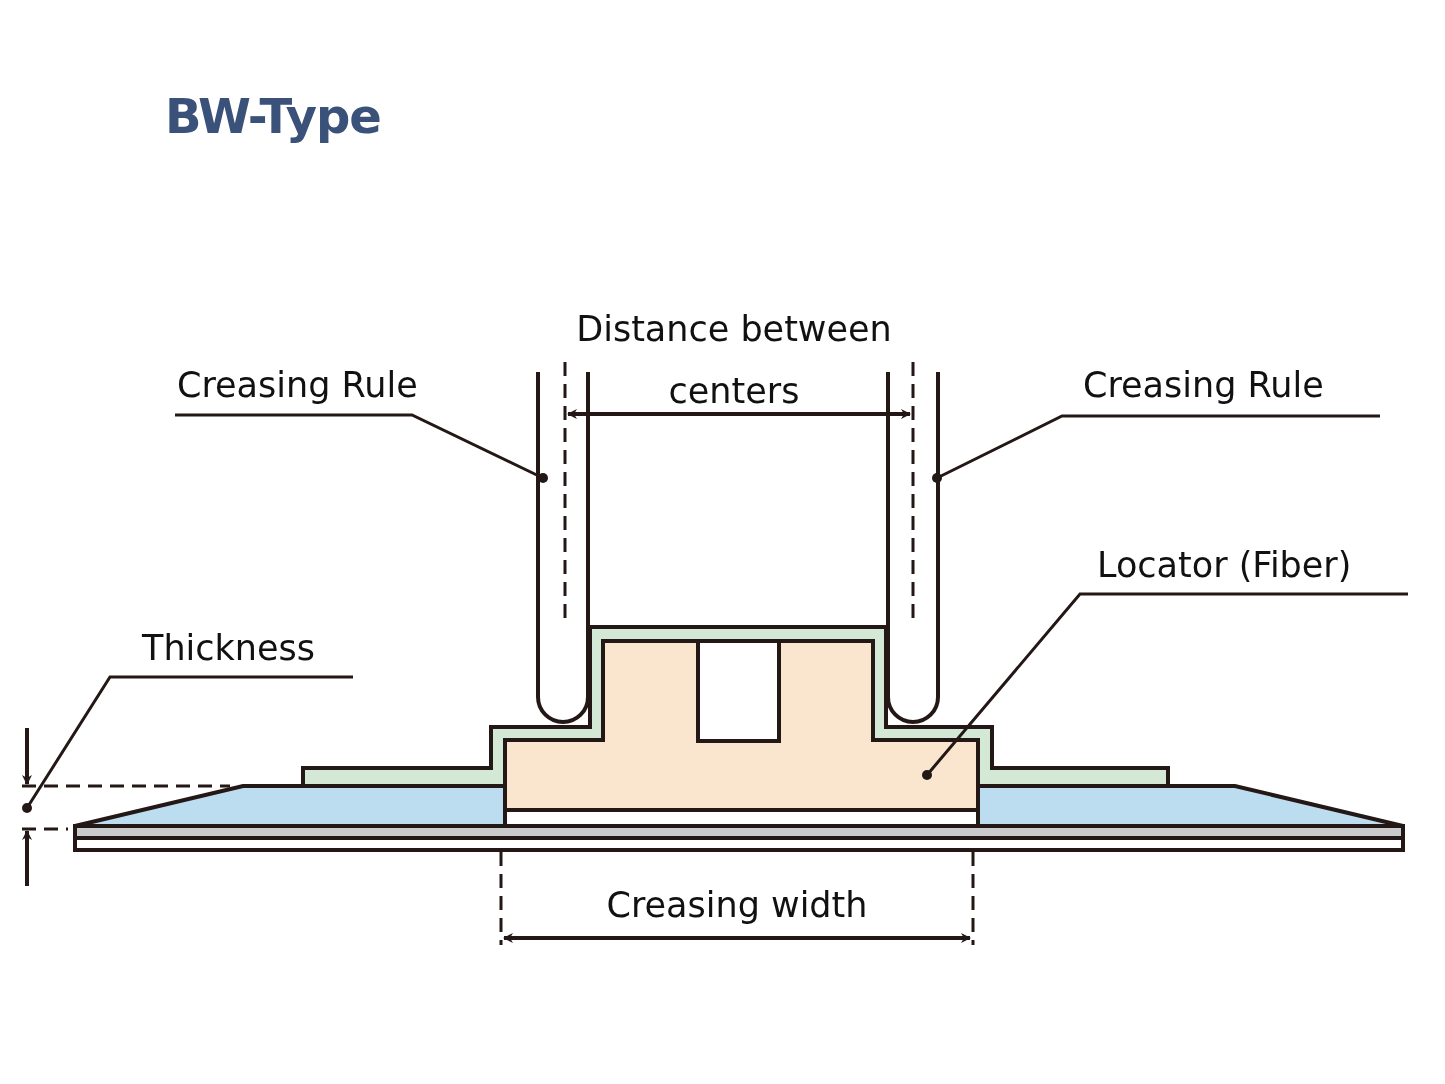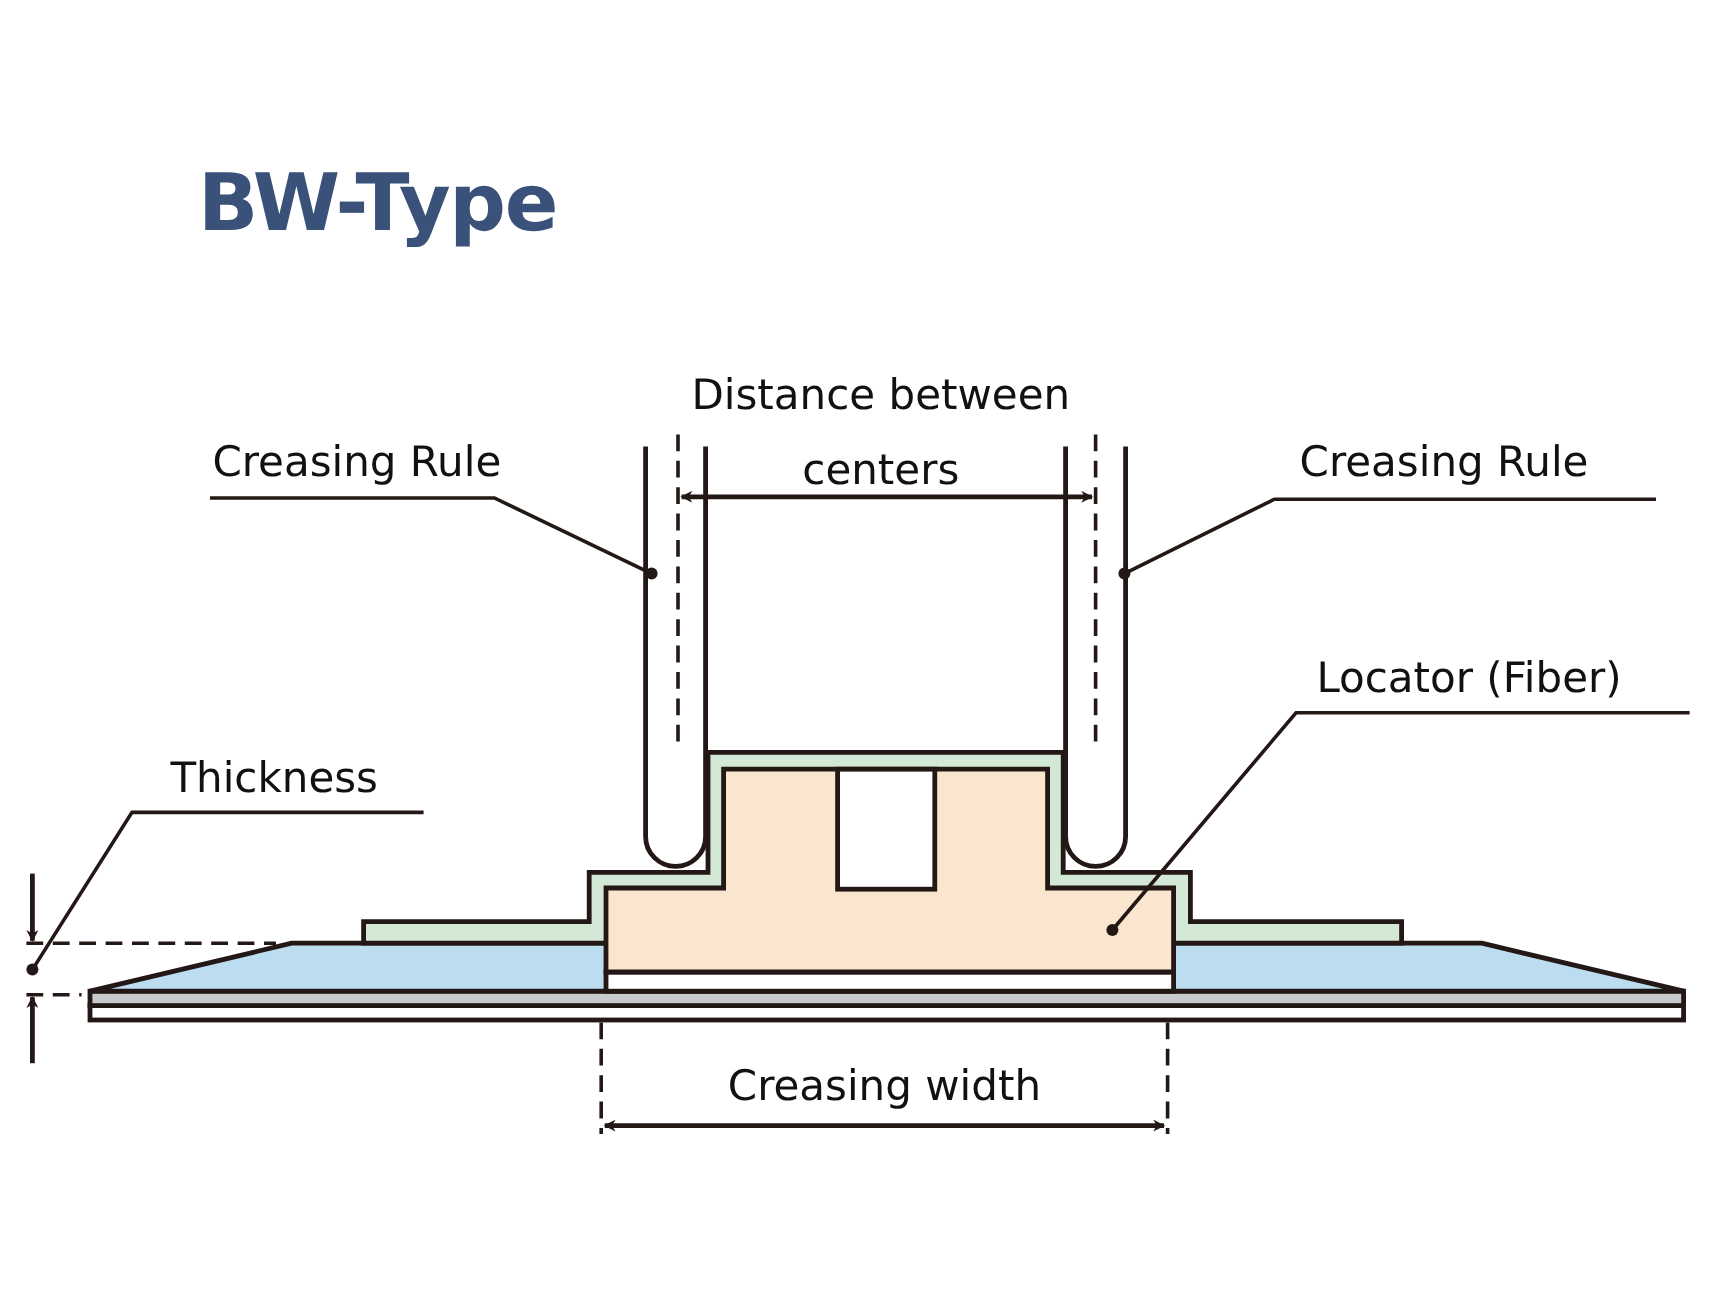--- a/index.html
+++ b/index.html
@@ -1,17 +1,17 @@
 <!DOCTYPE html>
 <html><head>
 <meta charset="utf-8">
 <style>
   html, body { margin: 0; padding: 0; background: #ffffff; }
   body { width: 1445px; height: 1084px; position: relative; overflow: hidden; font-family: "Liberation Sans", sans-serif; }
-  .title { position: absolute; left: 165px; top: 88px; font-family: "DejaVu Sans", sans-serif; font-weight: bold; font-size: 66px; letter-spacing: -1px; margin-top: 43px; }
+  .title { position: absolute; left: 165px; top: 88px; font-family: "DejaVu Sans", sans-serif; font-weight: bold; font-size: 48px; letter-spacing: -1px; }
   svg { position: absolute; left: 0; top: 0; }
   .lbl { font-family: "DejaVu Sans", sans-serif; font-size: 35px; fill: #111111; }
 </style>
 </head>
 <body>
 
 <div class="title" style="color: rgb(58, 82, 121);">BW-Type</div>
 
 <svg width="1445" height="1084" viewBox="0 0 1445 1084">
   <defs>

